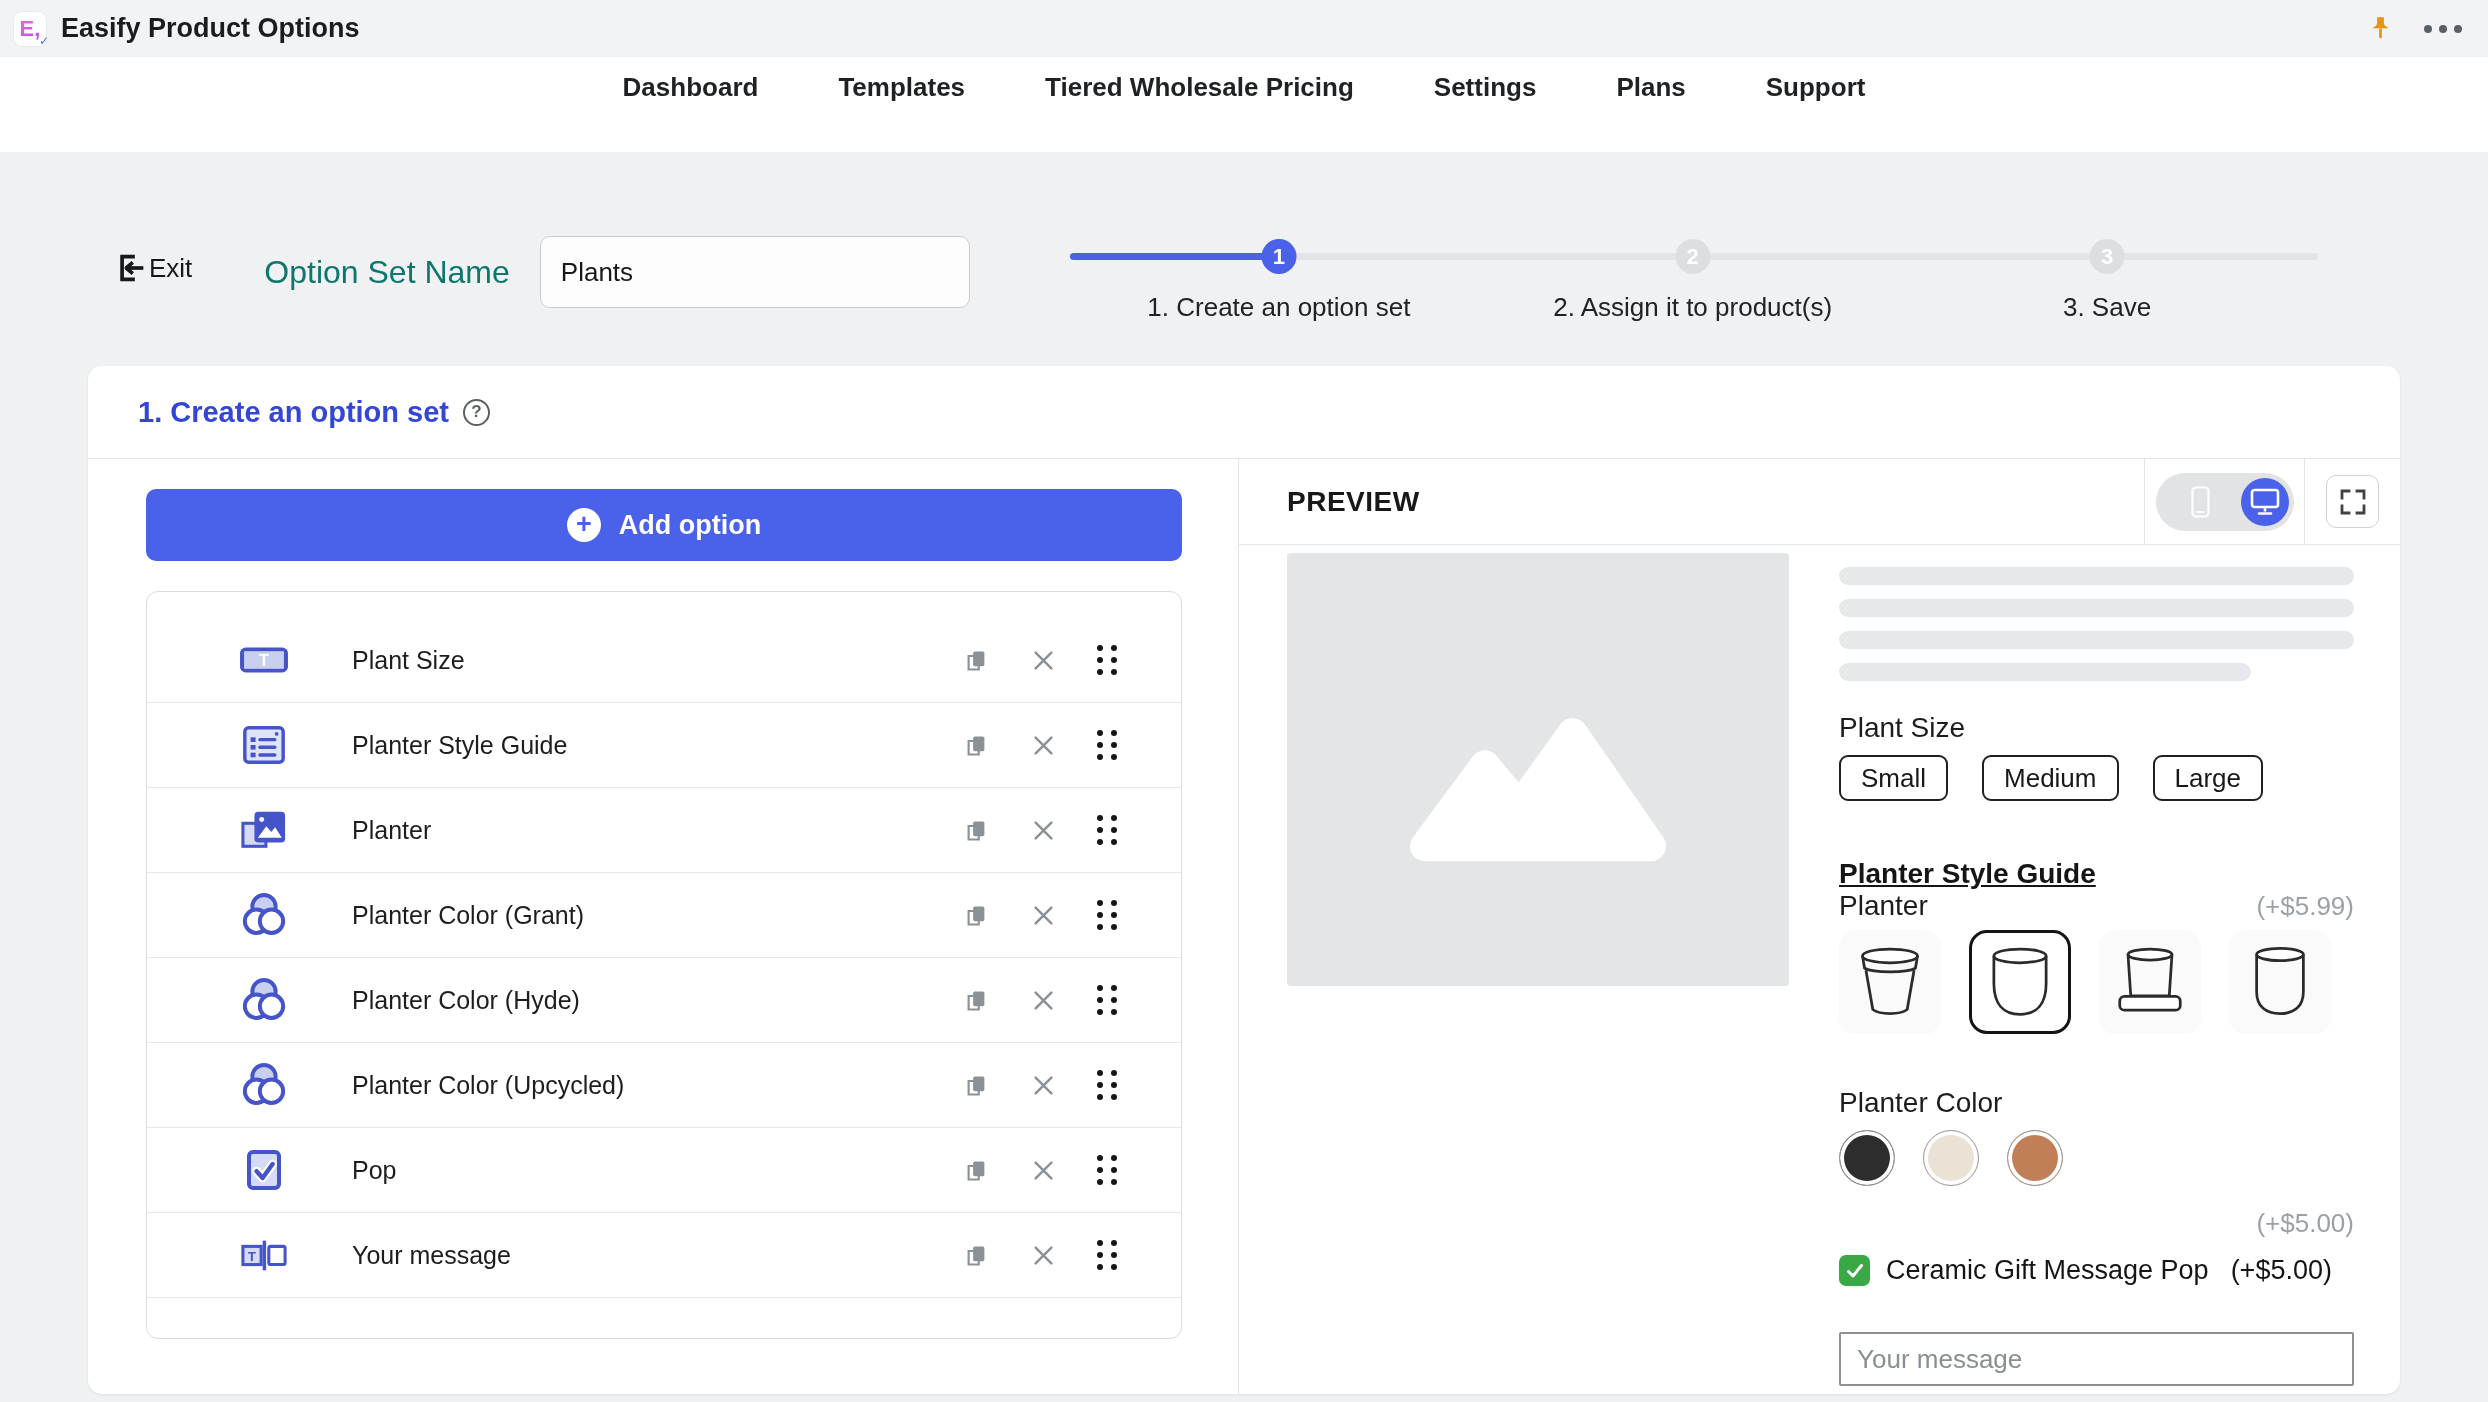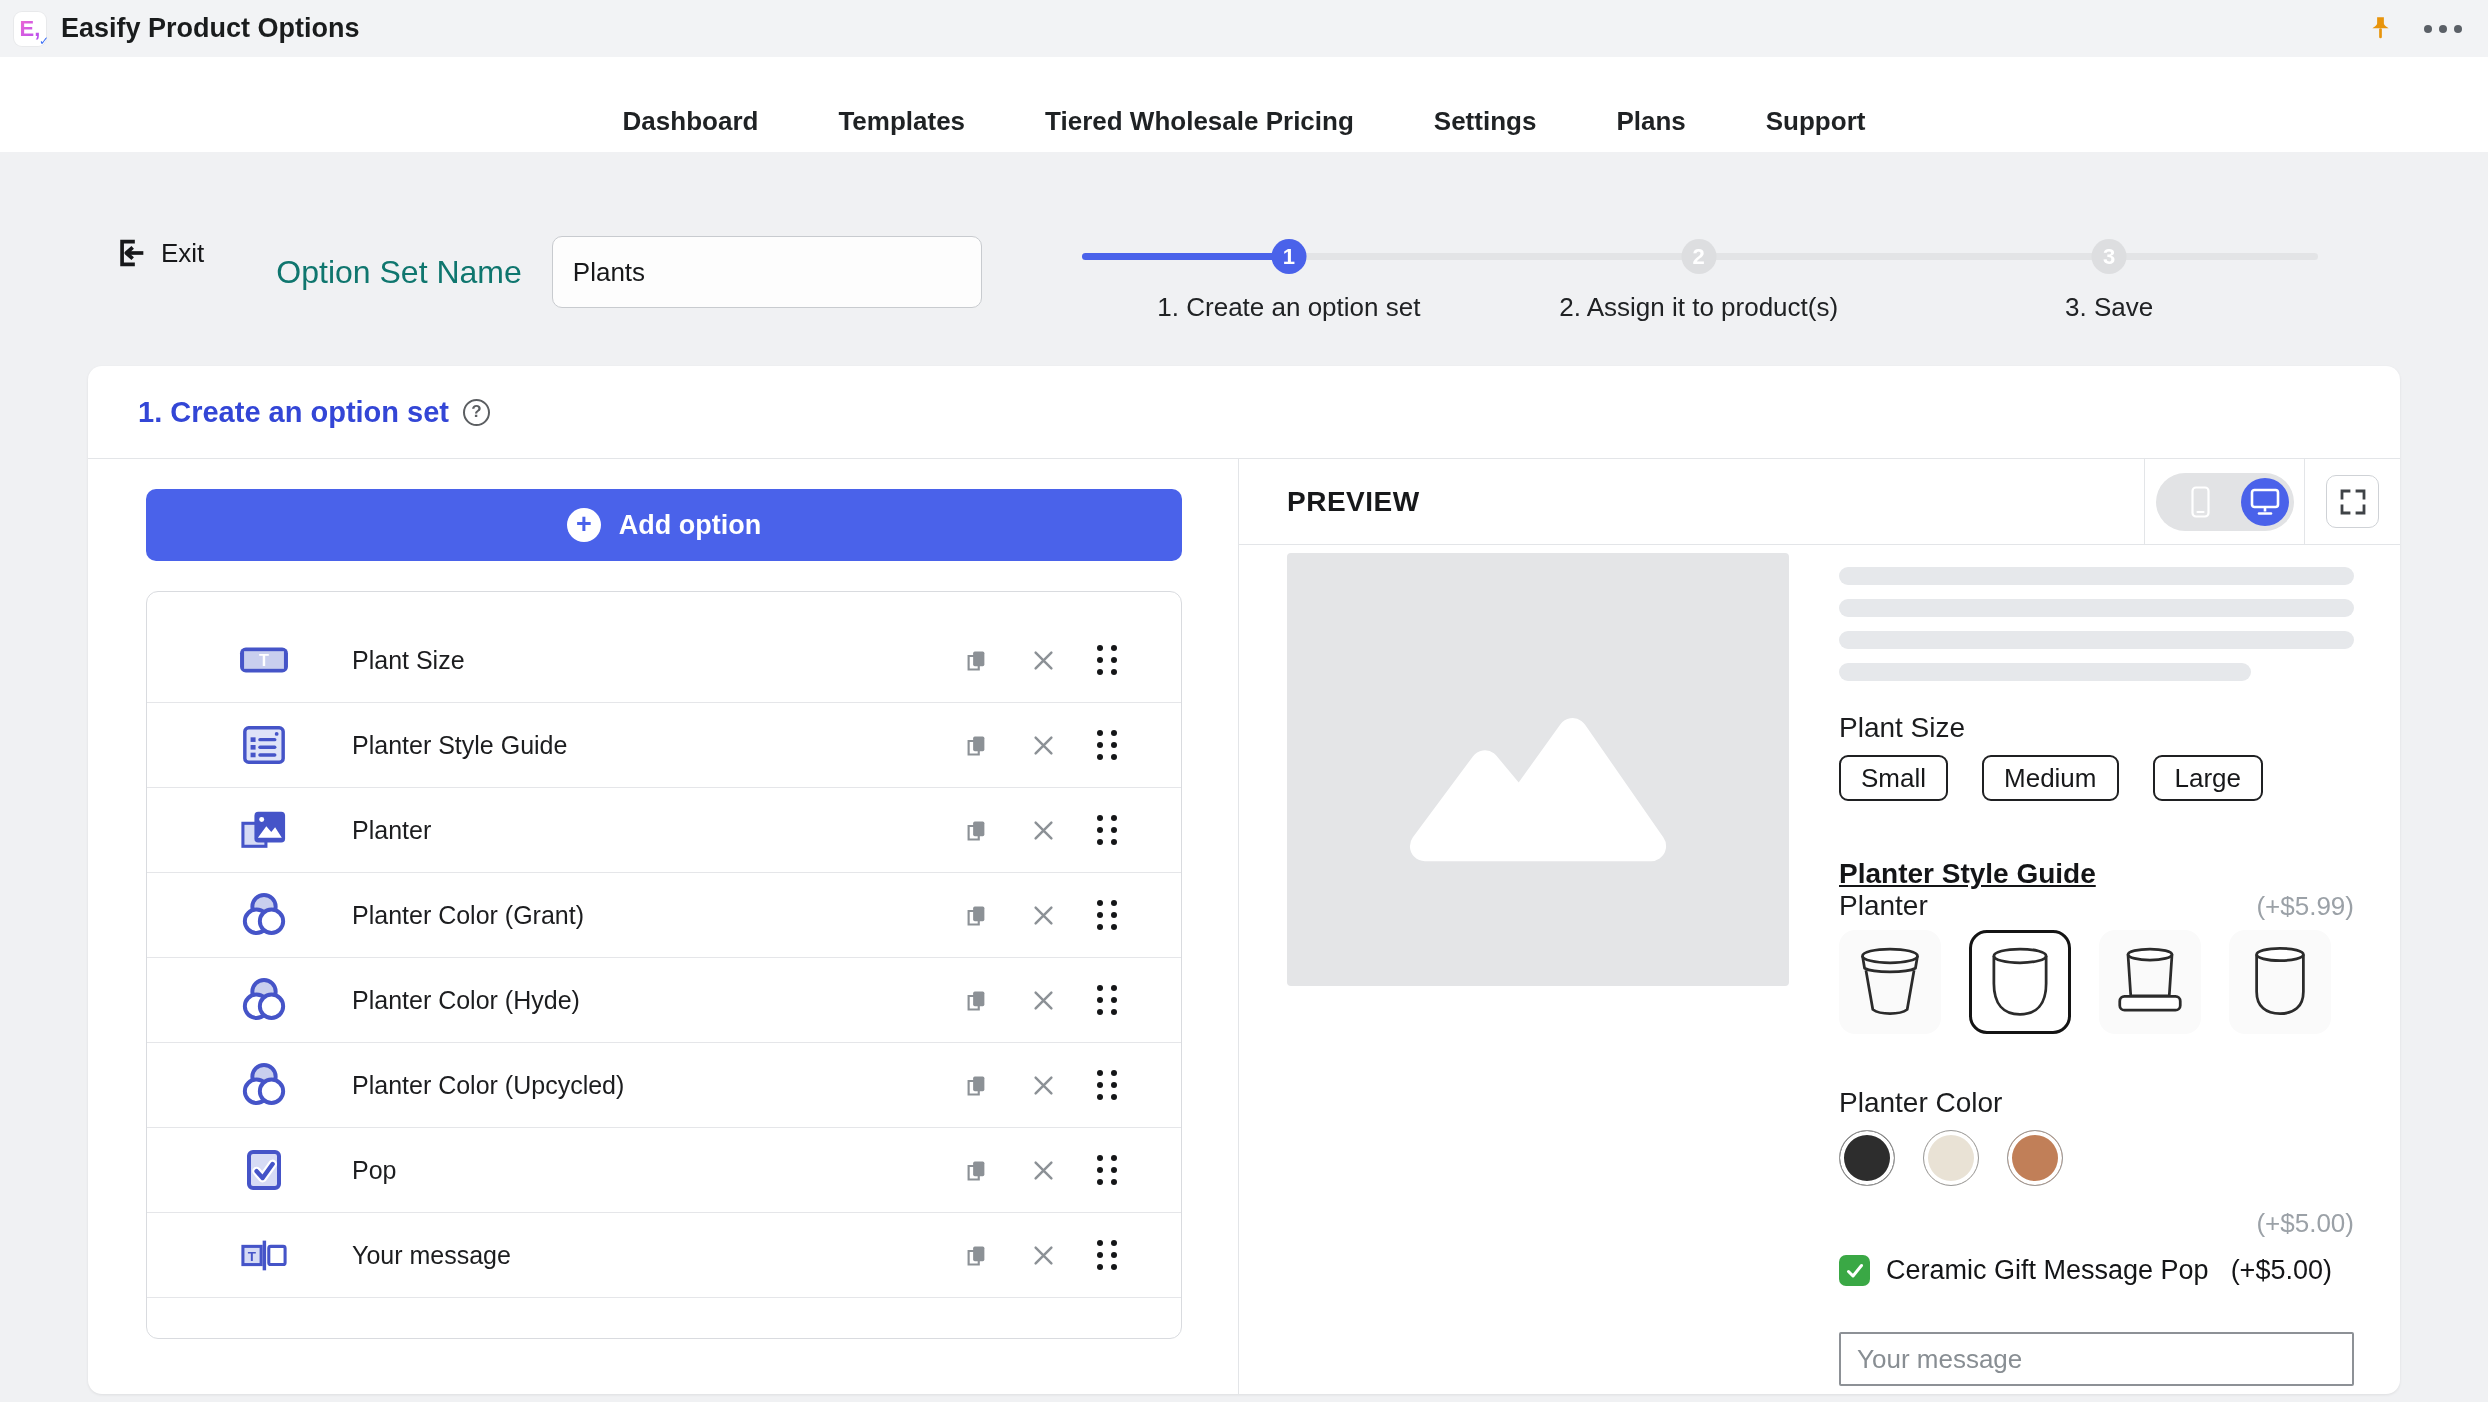--- a/index.html
+++ b/index.html
@@ -12,26 +12,26 @@
   .topbar { height:57px; display:flex; align-items:center; padding:0 26px 0 14px; background:#f2f3f5; }
   .app-logo { width:32px; height:34px; background:#fff; border-radius:8px; display:flex; align-items:center; justify-content:center; position:relative; box-shadow:0 0 0 1px rgba(0,0,0,.04); }
   .app-logo .glyph { font-weight:800; font-size:22px; background:linear-gradient(135deg,#f26ad1,#b24bf3); -webkit-background-clip:text; background-clip:text; color:transparent; }
   .app-logo .tick { position:absolute; right:-3px; bottom:-2px; color:#3b6ef5; font-size:12px; font-weight:700; }
   .topbar-title { margin-left:15px; font-size:27px; font-weight:600; color:#1a1c1d; }
   .topbar-spacer { flex:1; }
   .pin-btn { margin-right:30px; display:flex; }
   .dots { display:flex; gap:7px; }
   .dots i { width:8px; height:8px; border-radius:50%; background:#5b6067; }
   
-  .navbar { background:#fff; height:95px; display:flex; align-items:flex-end; justify-content:center; gap:28px; }
+  .navbar { background:#fff; height:95px; display:flex; align-items:flex-start; justify-content:center; gap:28px; }
   .nav-item { font-size:26px; font-weight:600; color:#1f2224; padding:15px 26px; border-radius:12px; cursor:pointer; white-space:nowrap; }
   .nav-item.active { background:var(--tab-active-bg,#edeffc); color:var(--accent,#4a62ea); }
   
   .setup-row { display:flex; align-items:flex-start; padding:0 170px 0 115px; margin-top:84px; }
-  .exit-btn { display:flex; align-items:center; gap:12px; cursor:pointer; }
+  .exit-btn { display:flex; align-items:center; margin-top:15px; cursor:pointer; }
   .exit-btn span { font-size:26px; color:#17181a; }
   .name-label { margin-left:72px; margin-top:18px; font-size:32px; color:#0f766e; white-space:nowrap; }
   .name-input { margin-left:30px; width:430px; height:72px; border:1px solid #c8cbcf; border-radius:10px; background:#fdfdfd; font-size:26px; padding:0 20px; color:#17181a; font-family:inherit; }
   
   .stepper { flex:1; margin-left:100px; position:relative; height:115px; }
   .stepper .track { position:absolute; left:0; right:0; top:17px; height:7px; border-radius:4px; background:#e3e4e6; }
   .stepper .track-fill { position:absolute; left:0; top:17px; height:7px; width:17%; border-radius:4px; background:var(--accent,#4a62ea); }
   .step-circle { position:absolute; top:3px; width:35px; height:35px; border-radius:50%; background:#dddee0; color:#fff; font-size:22px; font-weight:600; display:flex; align-items:center; justify-content:center; transform:translateX(-50%); cursor:pointer; }
   .step-circle.active { background:var(--accent,#4a62ea); }
   .step-label { position:absolute; top:56px; transform:translateX(-50%); font-size:26px; color:#202224; white-space:nowrap; }

